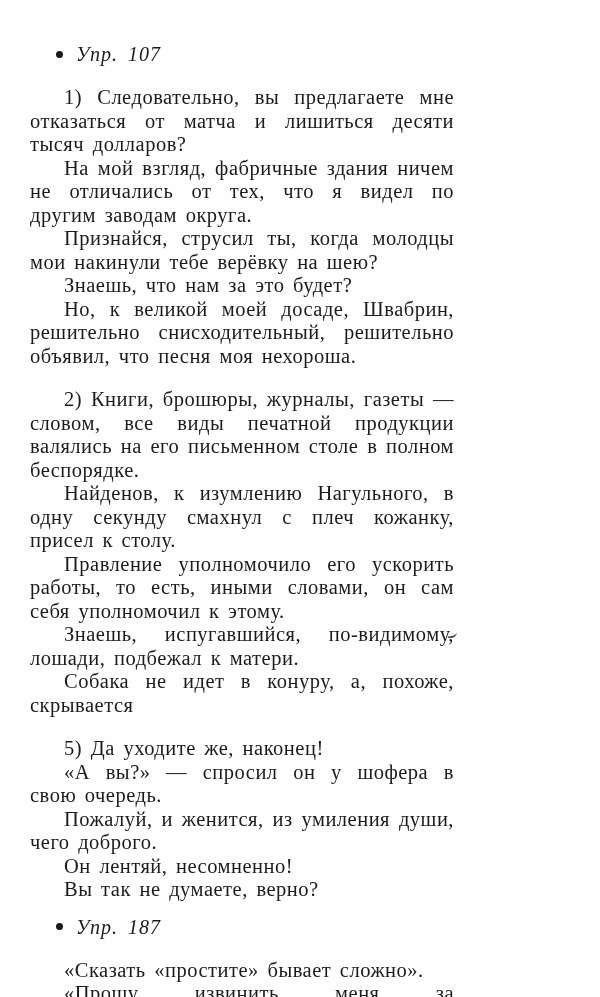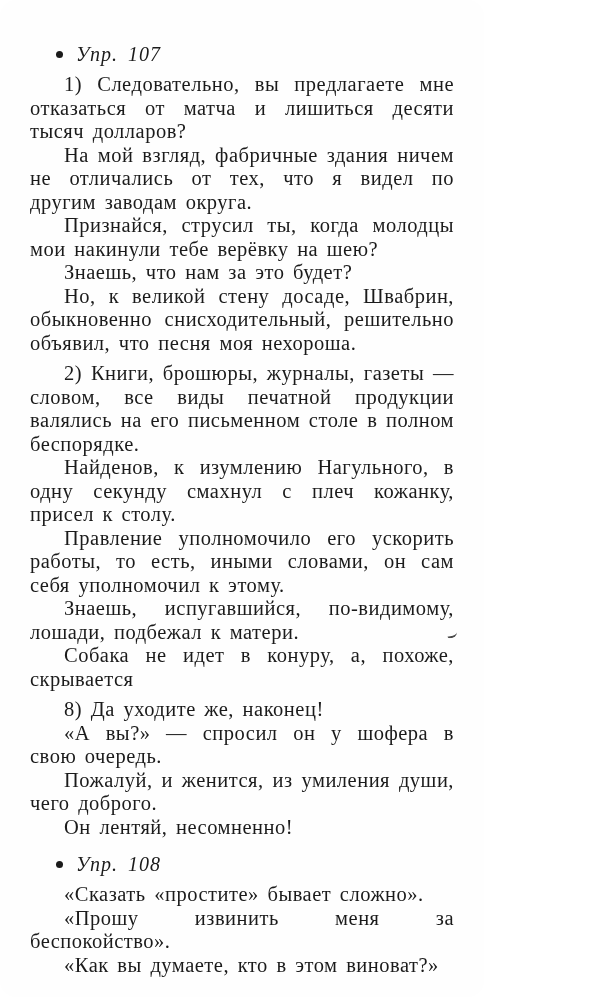--- a/index.html
+++ b/index.html
@@ -35,21 +35,21 @@
   }
   .bullet {
     flex: none;
     width: 7px;
     height: 7px;
     border-radius: 50%;
     background: #1b1b1b;
     margin-right: 13px;
   }
   .exercise + .exercise { margin-top: 13px; }
-  .group { margin-top: 7px; }
+  .group { margin-top: 20px; }
   .group:first-of-type { margin-top: 3px; }
   .para {
     margin: 0;
     text-indent: 34px;
     text-align: justify;
   }
   .ink-mark {
     position: absolute;
     left: 447px;
     top: 631px;
@@ -68,40 +68,41 @@
       <div class="exercise">
         <div class="exercise-heading">
           <span class="bullet"></span>
           <span>Упр. 107</span>
         </div>
         <div class="group">
           <p class="para">1) Следовательно, вы предлагаете мне отказаться от матча и лишиться десяти тысяч долларов?</p>
           <p class="para">На мой взгляд, фабричные здания ничем не отличались от тех, что я видел по другим заводам округа.</p>
           <p class="para">Признайся, струсил ты, когда молодцы мои накинули тебе верёвку на шею?</p>
           <p class="para">Знаешь, что нам за это будет?</p>
-          <p class="para">Но, к великой стену досаде, Швабрин, обыкновенно снисходительный, решительно объявил, что песня моя нехороша.</p>
+          <p class="para">Но, к великой моей досаде, Швабрин, решительно снисходительный, решительно объявил, что песня моя нехороша.</p>
         </div>
         <div class="group">
           <p class="para">2) Книги, брошюры, журналы, газеты — словом, все виды печатной продукции валялись на его письменном столе в полном беспорядке.</p>
           <p class="para">Найденов, к изумлению Нагульного, в одну секунду смахнул с плеч кожанку, присел к столу.</p>
           <p class="para">Правление уполномочило его ускорить работы, то есть, иными словами, он сам себя уполномочил к этому.</p>
           <p class="para">Знаешь, испугавшийся, по-видимому, лошади, подбежал к матери.</p>
           <p class="para">Собака не идет в конуру, а, похоже, скрывается</p>
         </div>
         <div class="group">
-          <p class="para">8) Да уходите же, наконец!</p>
+          <p class="para">5) Да уходите же, наконец!</p>
           <p class="para">«А вы?» — спросил он у шофера в свою очередь.</p>
           <p class="para">Пожалуй, и женится, из умиления души, чего доброго.</p>
           <p class="para">Он лентяй, несомненно!</p>
+          <p class="para">Вы так не думаете, верно?</p>
         </div>
       </div>
       <div class="exercise">
         <div class="exercise-heading">
           <span class="bullet"></span>
-          <span>Упр. 108</span>
+          <span>Упр. 187</span>
         </div>
         <div class="group">
           <p class="para">«Сказать «простите» бывает сложно».</p>
           <p class="para">«Прошу извинить меня за беспокойство».</p>
           <p class="para">«Как вы думаете, кто в этом виноват?»</p>
         </div>
       </div>
     </div>
   <div class="ink-mark"></div>
 

